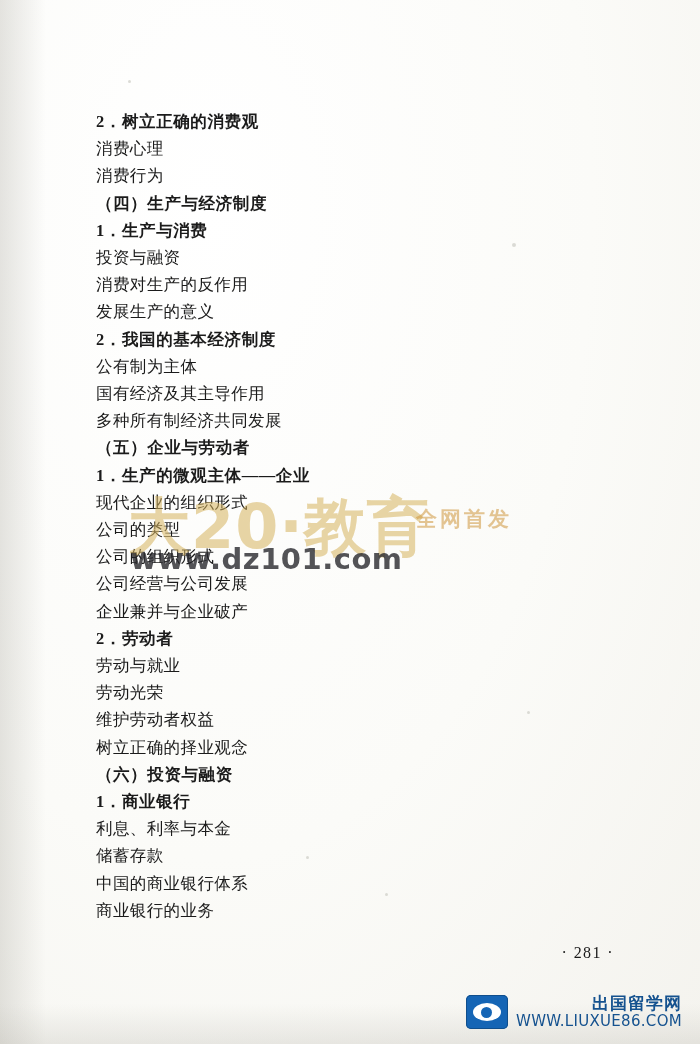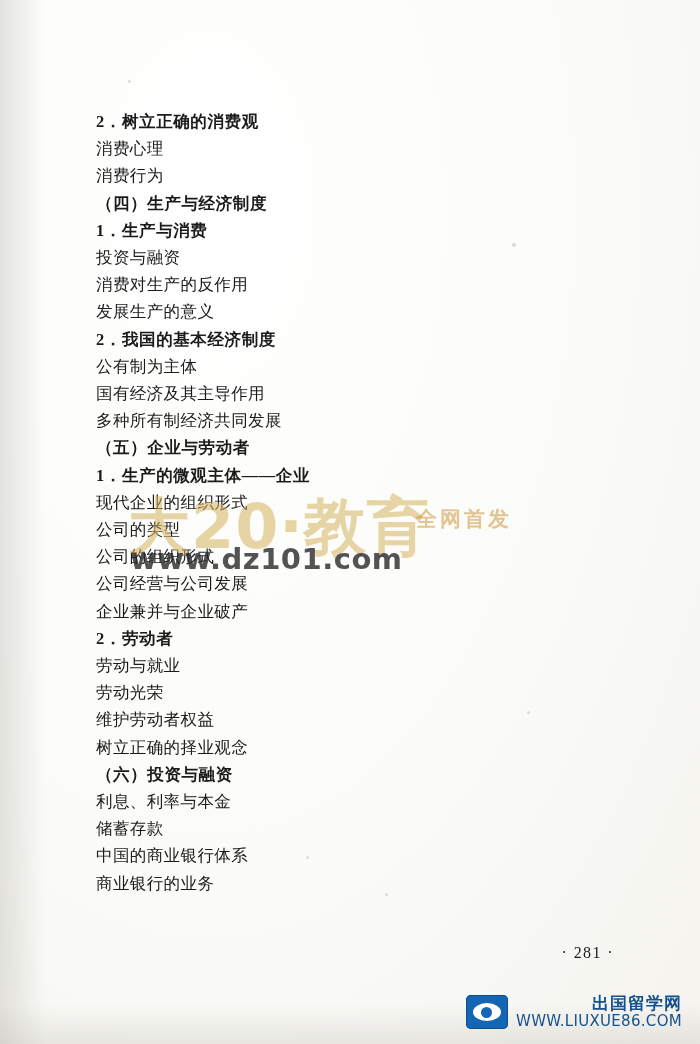--- a/index.html
+++ b/index.html
@@ -211,20 +211,21 @@
     <div class="line plain">公司的类型</div>
     <div class="line plain">公司的组织形式</div>
     <div class="line plain">公司经营与公司发展</div>
     <div class="line plain">企业兼并与企业破产</div>
     <div class="line bold">2．劳动者</div>
     <div class="line plain">劳动与就业</div>
     <div class="line plain">劳动光荣</div>
     <div class="line plain">维护劳动者权益</div>
     <div class="line plain">树立正确的择业观念</div>
     <div class="line bold">（六）投资与融资</div>
+    <div class="line bold">1．商业银行</div>
     <div class="line plain">利息、利率与本金</div>
     <div class="line plain">储蓄存款</div>
     <div class="line plain">中国的商业银行体系</div>
     <div class="line plain">商业银行的业务</div>
   </div>
 
   <div class="page-number">· 281 ·</div>
 
   <div class="wm-main">
     <div class="wm-brand">大20·教育</div>

